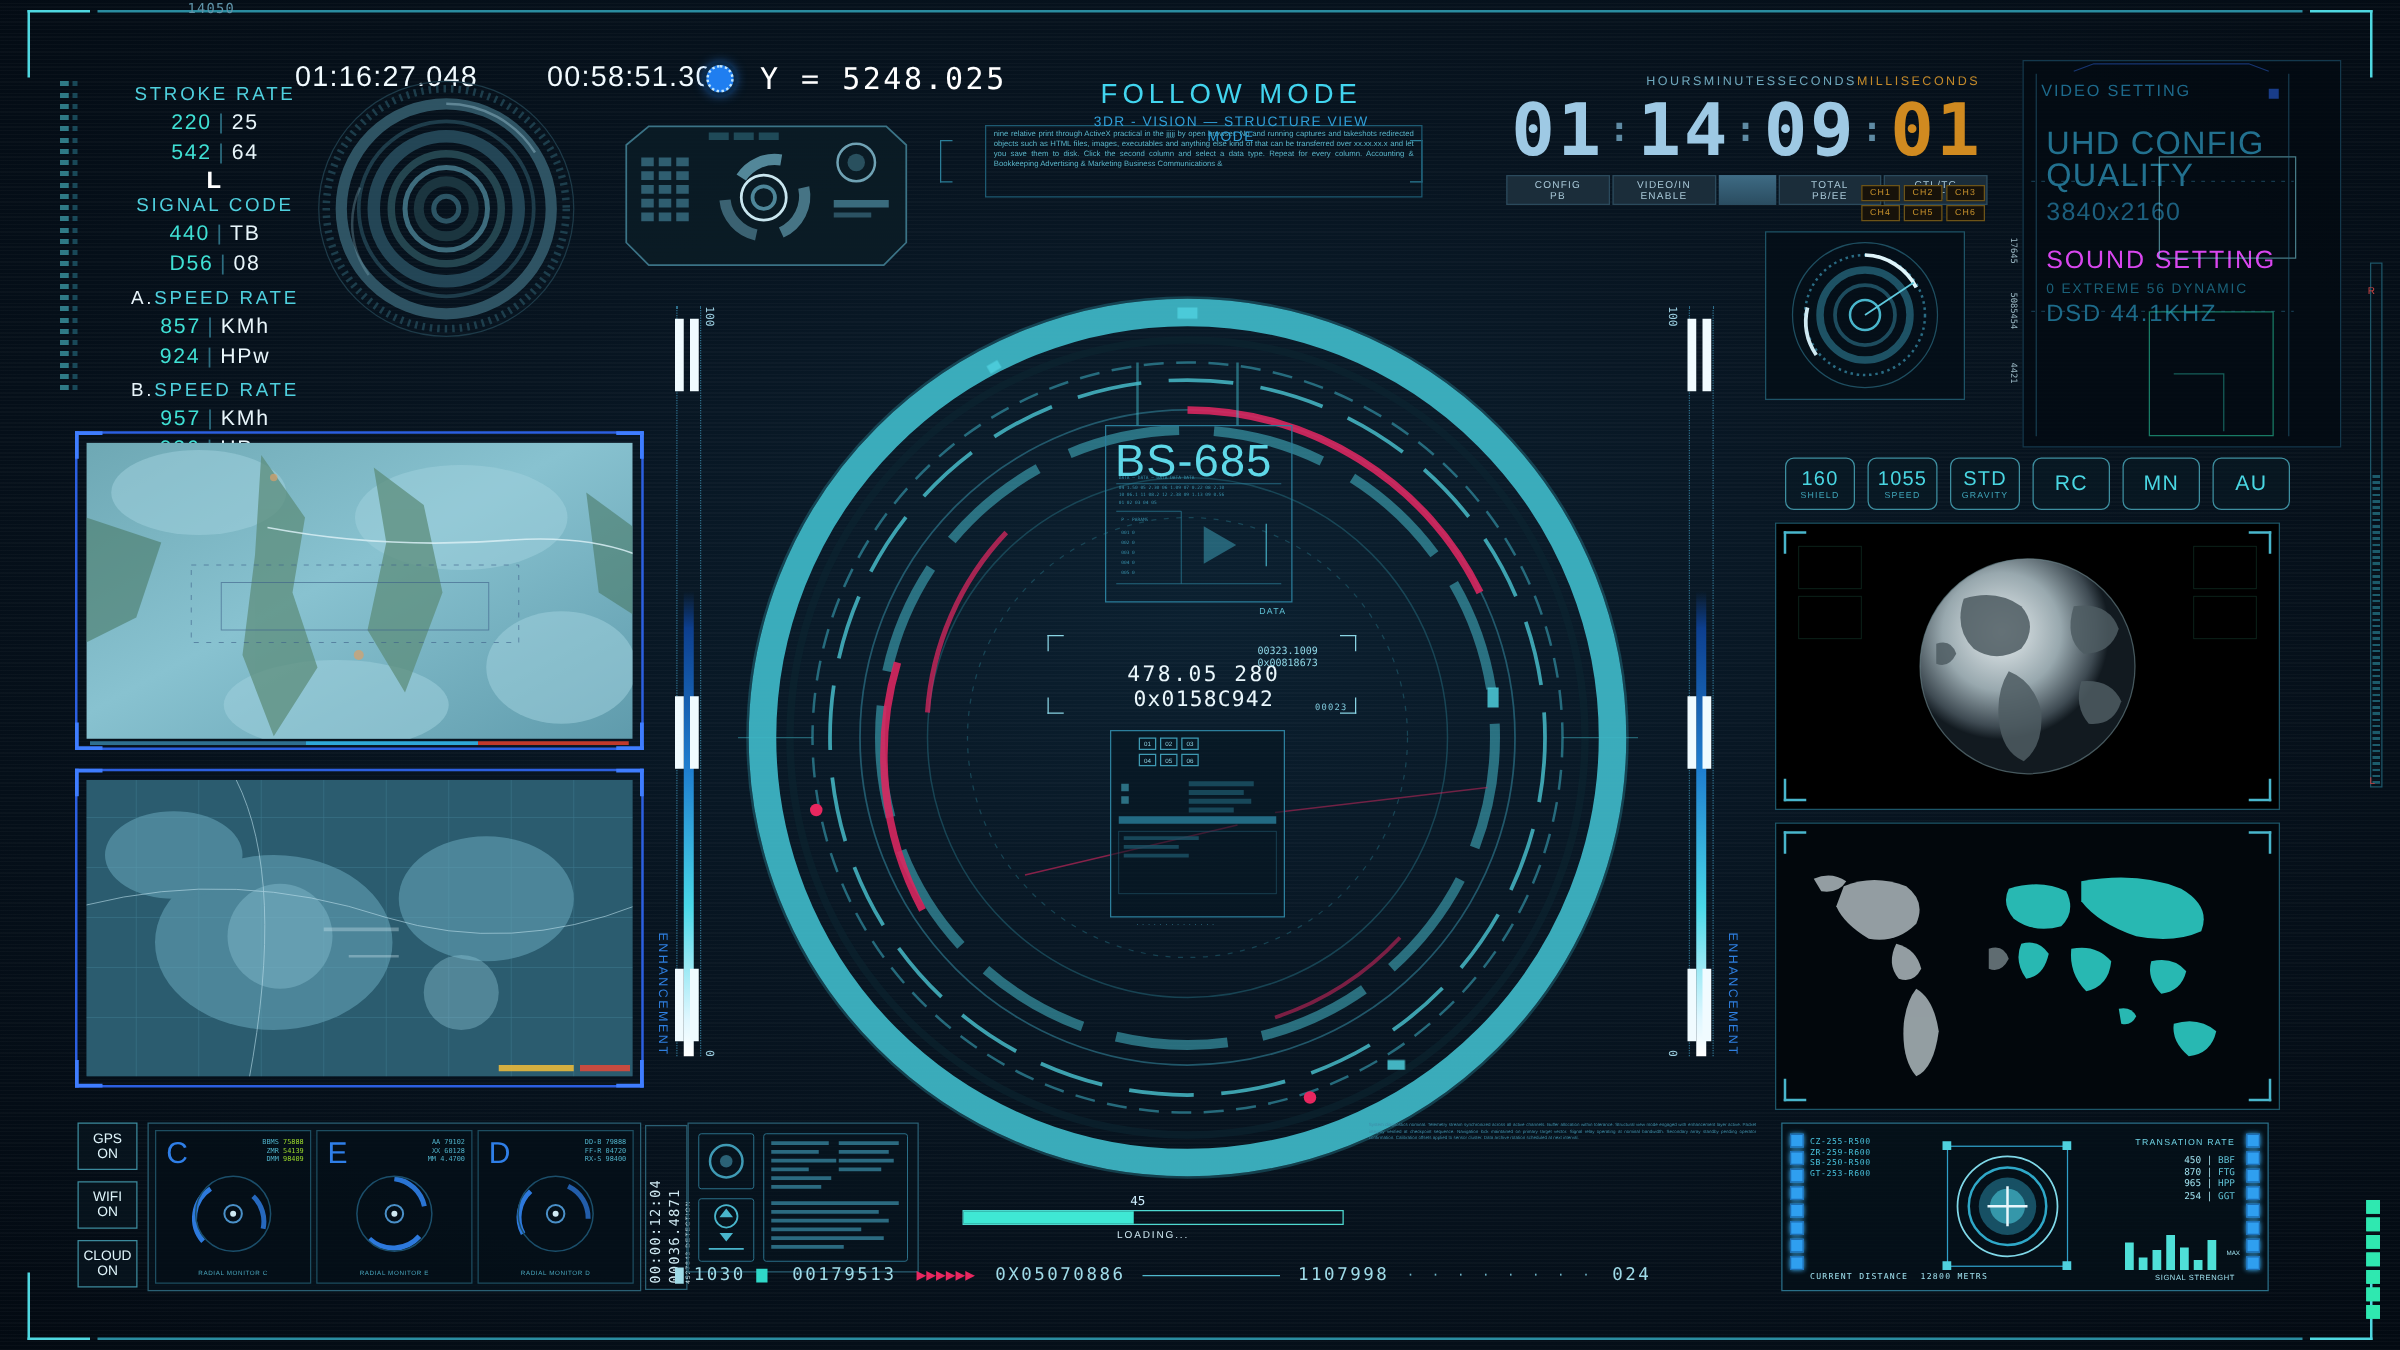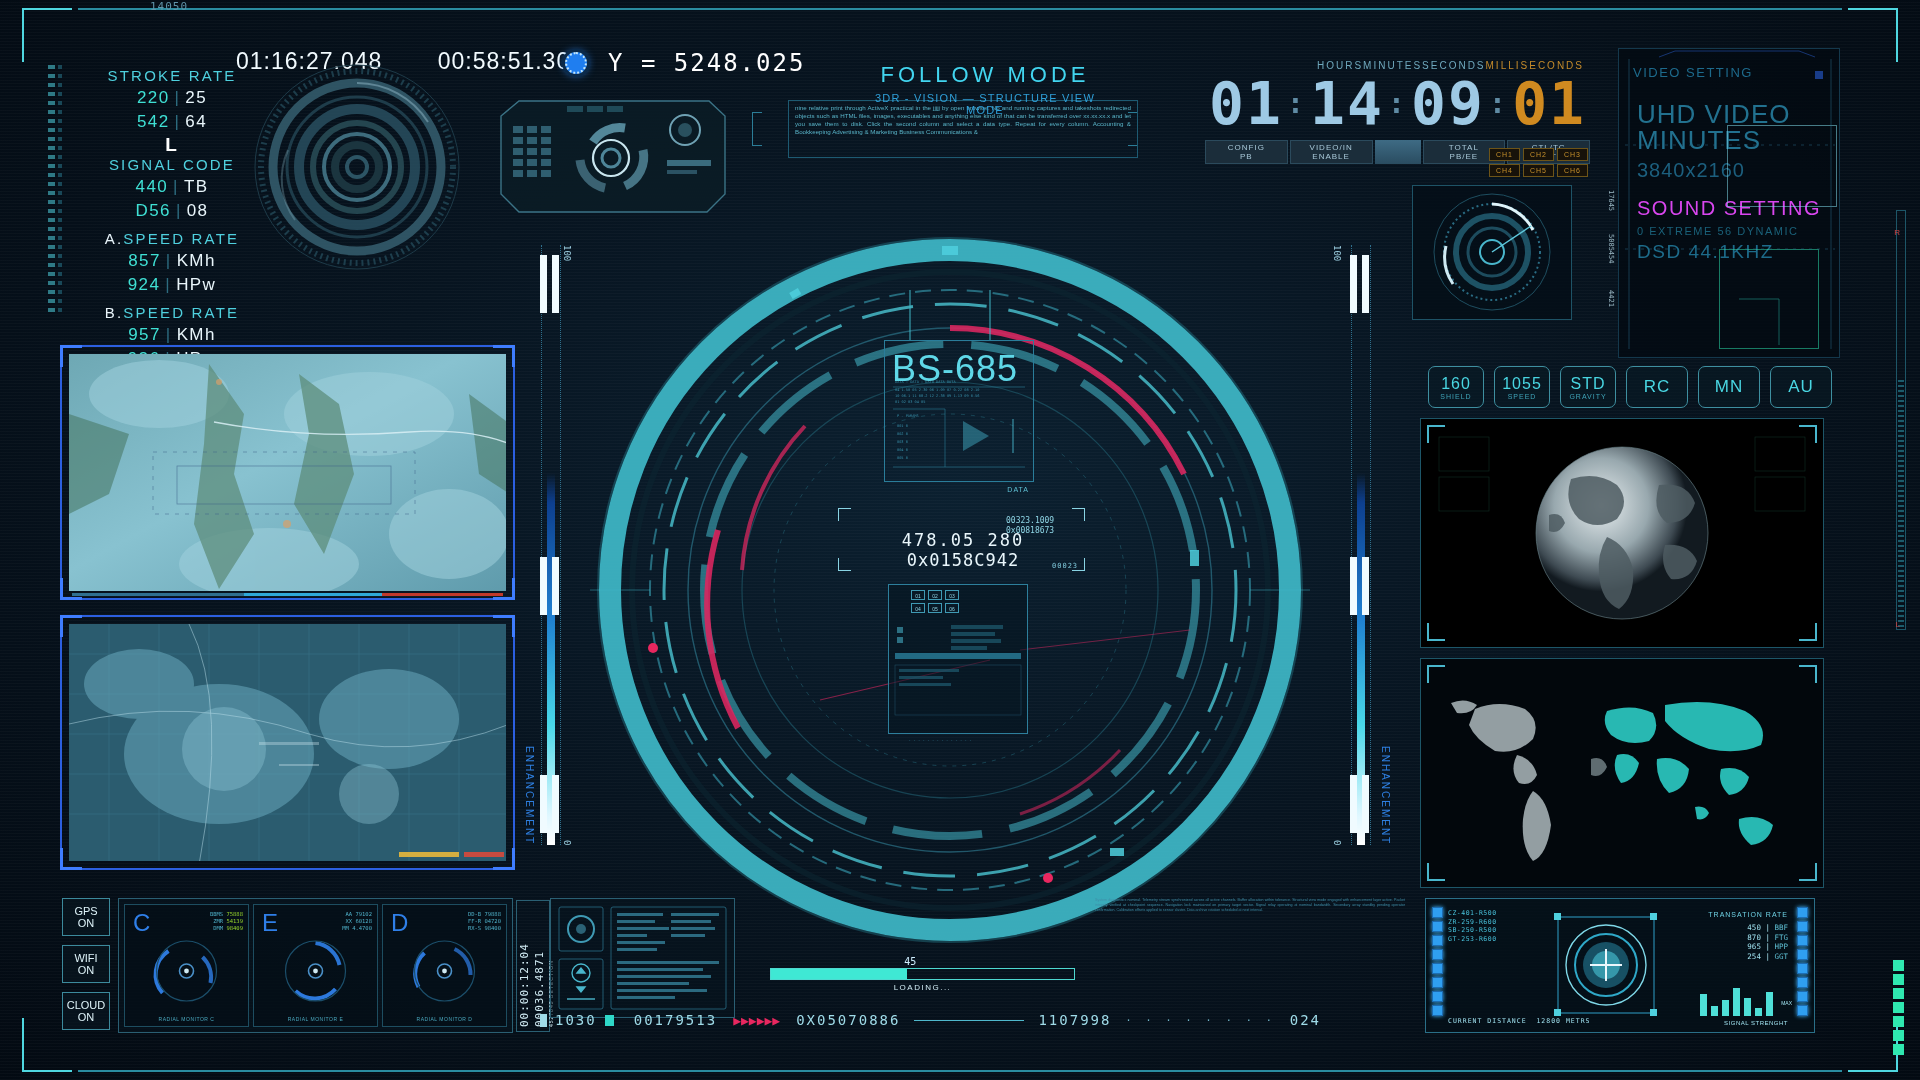--- a/index.html
+++ b/index.html
@@ -77,21 +77,21 @@
   .clk-btns { display:flex; gap:2px; margin-top:6px; }
   .clk-btn { background:#1b2d3a; border:1px solid #2b4a5c; font-size:8px; color:#a8c8d8;
     padding:2px 0; text-align:center; letter-spacing:1px; line-height:9px; flex:1; }
   .clk-bar { flex:0 0 46px; background:linear-gradient(180deg,#3e6b84,#2a4c60); }
   #ch-grid { position:absolute; right:2px; top:88px; display:grid;
     grid-template-columns:repeat(3,31px); gap:3px; }
   .ch-btn { border:1px solid #6d5418; color:#c8922c; font-size:7px; text-align:center;
     padding:2px 0; letter-spacing:1px; background:#17120a; }
 
   
-  #vq-panel { position:absolute; left:1618px; top:48px; width:222px; height:310px;
+  #vq-panel { position:absolute; left:1618px; top:48px; width:255px; height:310px;
     border:1px solid #14384c; background:rgba(3,10,18,.8); overflow:hidden; }
   .vq-txt { position:absolute; color:#1b5f80; letter-spacing:1.5px; }
   #vq-title { left:14px; top:16px; font-size:13px; color:#1d6a8c; }
   #vq-big { left:18px; top:52px; font-size:26px; color:#22718f; line-height:26px; letter-spacing:1px;}
   #vq-res { left:18px; top:110px; font-size:20px; color:#1c5f7e; letter-spacing:1px;}
   #snd-title { left:18px; top:148px; font-size:20px; color:#d946ef; }
   #snd-sub { left:18px; top:176px; font-size:11px; color:#1a6179; }
   #snd-dsd { left:18px; top:192px; font-size:19px; color:#1d6b8a; }
   .vq-box { position:absolute; border:1px solid #7fd8e8; opacity:.55; }
 
@@ -374,21 +374,21 @@
     <div class="ch-btn">CH2</div>
     <div class="ch-btn">CH3</div>
     <div class="ch-btn">CH4</div>
     <div class="ch-btn">CH5</div>
     <div class="ch-btn">CH6</div>
   </div>
 </div>
 
 <div id="vq-panel">
   <div class="vq-txt" id="vq-title">VIDEO SETTING</div>
-  <div class="vq-txt" id="vq-big">UHD VIDEO MINUTES</div>
+  <div class="vq-txt" id="vq-big">UHD CONFIG QUALITY</div>
   <div class="vq-txt" id="vq-res">3840x2160</div>
   <div class="vq-txt" id="snd-title">SOUND SETTING</div>
   <div class="vq-txt" id="snd-sub">0 EXTREME 56 DYNAMIC</div>
   <div class="vq-txt" id="snd-dsd">DSD 44.1KHZ</div>
   <div class="vq-box" style="left:108px;top:76px;width:110px;height:82px;"></div>
   <div class="vq-box" style="left:100px;top:200px;width:100px;height:100px;border-color:#2ad8a8;"></div>
   <svg width="222" height="310" style="position:absolute;left:0;top:0;opacity:.5">
     <g stroke="#2a6a88" fill="none" stroke-width="1">
       <path d="M10 10 L10 300 M212 10 L212 300"></path>
       <path d="M40 8 L56 2 L180 2 L196 8" stroke="#2b5fcf"></path>
@@ -866,21 +866,21 @@
   <span class="arrows">▶▶▶▶▶▶</span>
   <span>0X05070886</span>
   <div class="dashline"></div>
   <span>1107998</span>
   <span class="dotline">· · · · · · · ·</span>
   <span>024</span>
 </div>
 
 <div id="trans-panel">
   <div class="tp-list mono">
-    <div>CZ-401-R500</div>
+    <div>CZ-255-R500</div>
     <div>ZR-259-R600</div>
     <div>SB-250-R500</div>
     <div>GT-253-R600</div>
   </div>
   <div class="tp-rate-title">TRANSATION RATE</div>
   <div class="tp-rate mono">
     <div><span class="v">450</span> | <span class="u">BBF</span></div>
     <div><span class="v">870</span> | <span class="u">FTG</span></div>
     <div><span class="v">965</span> | <span class="u">HPP</span></div>
     <div><span class="v">254</span> | <span class="u">GGT</span></div>

